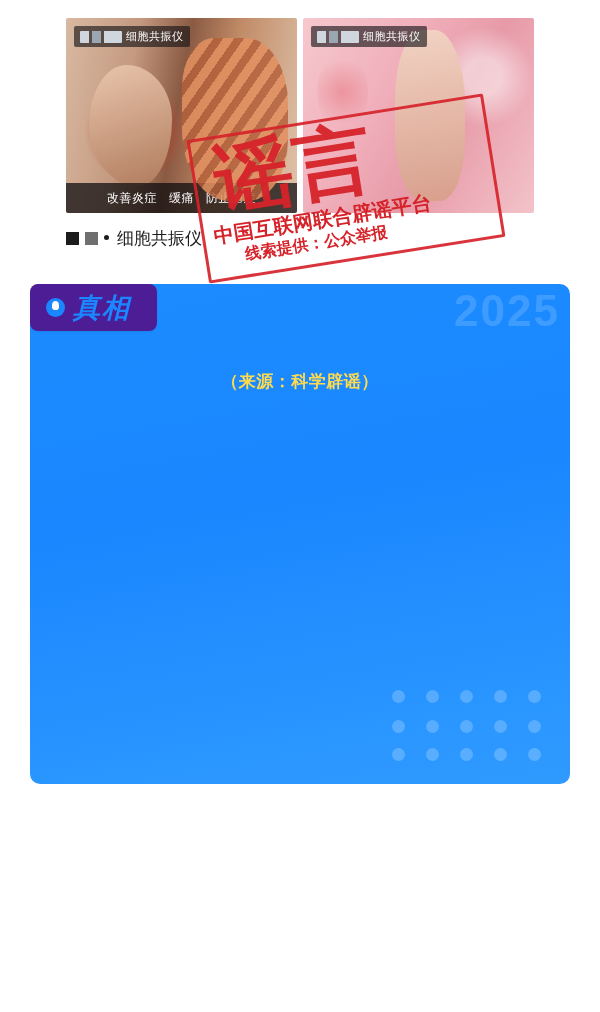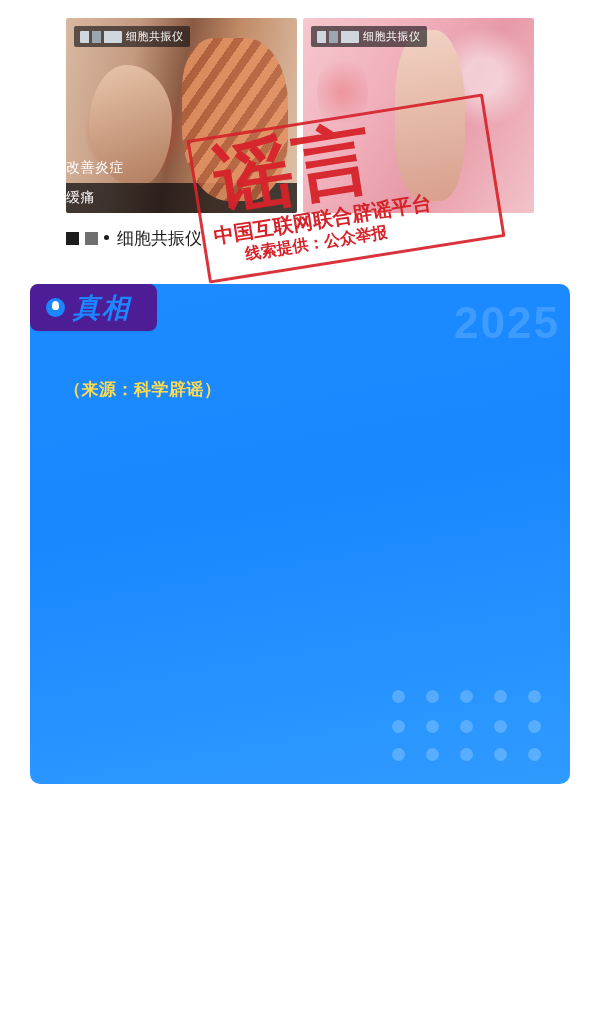--- a/index.html
+++ b/index.html
@@ -124,26 +124,26 @@
   }
 
   .thumb-caption {
     position: absolute;
     left: 0;
     right: 0;
     bottom: 0;
     height: 30px;
     background: rgba(10,10,12,.72);
     color: #fff;
-    font-size: 14px;
+    font-size: 12px;
     display: flex;
+    align-items: center;
     justify-content: center;
     gap: 12px;
     letter-spacing: .5px;
-    flex-direction: column;
   }
   .thumb-caption span { white-space: nowrap; }
 
   
   .stamp {
     position: absolute;
     left: 196px;
     top: 116px;
     width: 300px;
     height: 145px;
@@ -277,21 +277,21 @@
     background: linear-gradient(170deg, #1c8cff 0%, #1a86ff 42%, #2f9bff 100%);
     border-radius: 10px;
     padding: 58px 34px 66px 34px;
     box-sizing: border-box;
     overflow: hidden;
     min-height: 500px;
   }
   .watermark-year {
     position: absolute;
     right: 10px;
-    top: 14px;
+    top: 2px;
     font-size: 44px;
     font-weight: bold;
     color: rgba(255,255,255,.16);
     letter-spacing: 2px;
   }
   .dots {
     position: absolute;
     right: 28px;
     bottom: 22px;
     width: 150px;
@@ -313,22 +313,22 @@
     line-height: 2.05;
     text-align: justify;
     text-indent: 2em;
     font-weight: bold;
     letter-spacing: .2px;
   }
 
   .source {
     position: relative;
     z-index: 2;
-    margin-top: 36px;
-    text-align: left;
+    margin-top: 28px;
+    text-align: center;
     color: #ffdb4d;
     font-size: 17px;
     font-weight: bold;
     letter-spacing: .5px;
   }
 </style>
 </head>
 <body>
 
 <div class="rumor-card">

